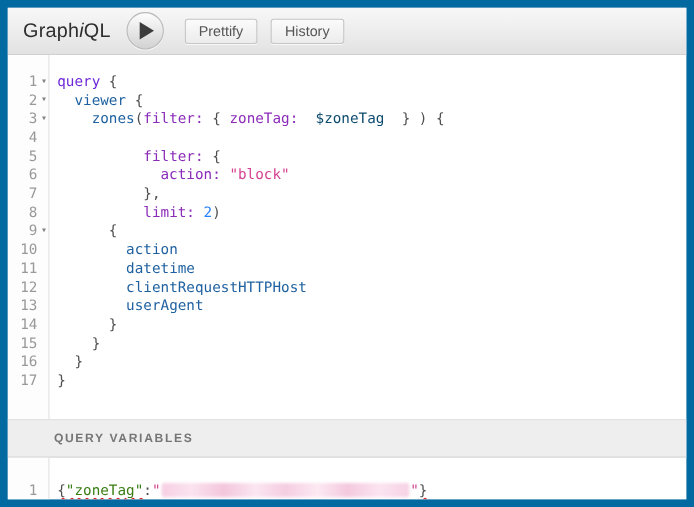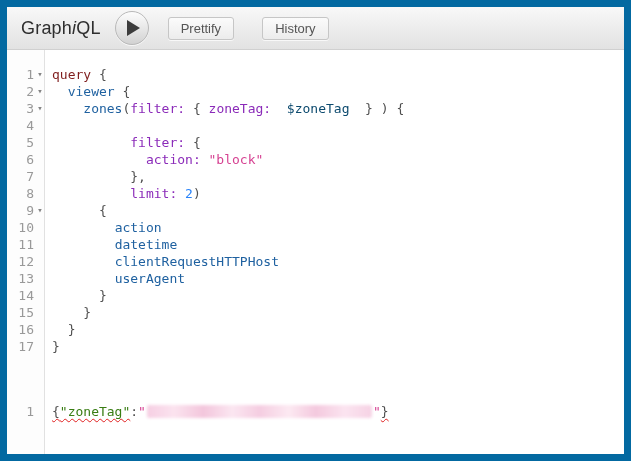--- a/index.html
+++ b/index.html
@@ -40,42 +40,42 @@
     border-left:13px solid #3c3c3c;
   }
   .tb-btn {
     height:23px; padding:0 12px;
     background:linear-gradient(#fbfbfb,#ececec);
     border:1px solid #c6c6c6; border-radius:3px;
     color:#555; font-size:13px; font-family:"Liberation Sans",sans-serif;
     cursor:pointer; box-shadow:0 1px 0 rgba(255,255,255,0.7);text-align:right;
   }
   .tb-btn.prettify { margin-left:19px; }
-  .tb-btn.history  { margin-left:28px; }
+  .tb-btn.history  { margin-left:12px; }
   
   .editor { flex:0 0 331px; position:relative; overflow:hidden; cursor:text; }
   .vars-editor { flex:1 1 auto; position:relative; overflow:hidden; cursor:text; }
   .gutter-bg {
     position:absolute; left:0; top:0; bottom:0; width:38px;
     background:#fdfdfd; border-right:1px solid #e1e1e1;
   }
   .lines {
     position:relative;
     font-family:"DejaVu Sans Mono", monospace;
     font-size:13px; line-height:17px;
   }
   .editor .lines { padding-top:16px; }
   .vars-editor .lines { padding-top:22px; }
   .cm-line { display:flex; }
   .gcell { flex:0 0 39px; display:flex; }
   .lnum { width:27px; text-align:right; color:#999; user-select:none; }
   .fold { width:12px; text-align:center; color:#848484; font-size:9px; line-height:17px; cursor:pointer; }
   .ctext { white-space:pre; padding-left:6px; }
   
-  .kw   { color:#7f1d1d;text-align:right; }
+  .kw   { color:#6d28d9;text-align:right; }
   .pn   { color:#4f4f4f; }
   .fld  { color:#1F61A0; }
   .attr { color:#8B2BB9;text-align:center; }
   .vr   { color:#0c4a6e; }
   .str  { color:#D64292; }
   .num  { color:#2882F9; }
   .jprop{ color:#397D13; }
   .wavy {
     text-decoration:underline; text-decoration-style:wavy;
     text-decoration-color:#e02020; text-decoration-thickness:1px;
@@ -230,20 +230,23 @@
         <div class="cm-line">
           <div class="gcell">
             <span class="lnum">17</span>
             <span class="fold"></span>
           </div>
           <span class="ctext"><span class="tk pn">}</span></span>
         </div>
       </div>
   </div>
 
+  <div class="qv-bar">
+    <span>QUERY VARIABLES</span>
+  </div>
 
   <div class="vars-editor">
     <div class="gutter-bg"></div>
     <div class="lines" id="vars-lines">
         <div class="cm-line">
           <div class="gcell">
             <span class="lnum">1</span>
             <span class="fold"></span>
           </div>
           <span class="ctext"><span class="tk pn wavy">{</span><span class="tk jprop wavy">"zoneTag"</span><span class="tk pn">:</span><span class="tk str">"</span><span class="redact"></span><span class="tk str">"</span><span class="tk pn wavy">}</span></span>

